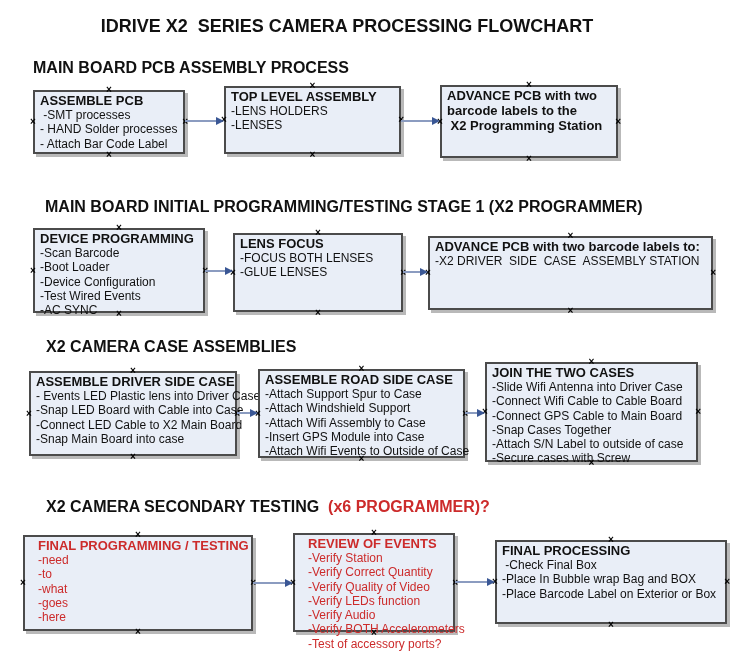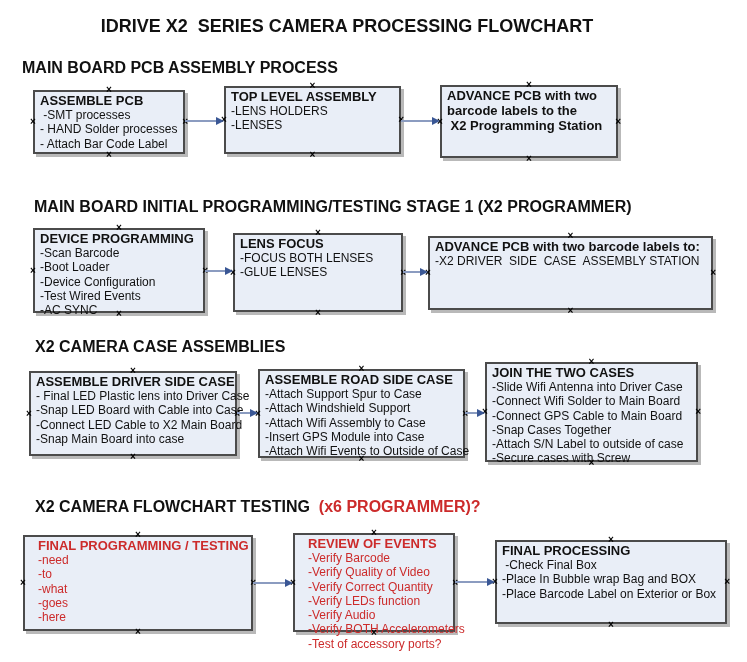--- a/index.html
+++ b/index.html
@@ -14,21 +14,21 @@
   body{
     width:747px;height:662px;position:relative;background:#ffffff;
     font-family:"Liberation Sans", sans-serif;overflow:hidden;color:var(--ink);
   }
   .page-title{
     position:absolute;top:16px;left:0;width:694px;text-align:center;
     font-size:18px;font-weight:bold;white-space:pre;color:var(--ink);
   }
   #canvas{position:absolute;left:0;top:0;width:747px;height:662px;}
   .flow-heading{
-    position:absolute;font-size:16px;font-weight:bold;white-space:pre;color:var(--ink);
+    position:absolute;font-size:16px;font-weight:bold;white-space:pre;color:var(--ink);margin-left:11px;
   }
   .flow-heading .suffix{color:var(--red);}
   .flow-box{
     position:absolute;box-sizing:border-box;
     background:var(--box-fill);
     border:2px solid var(--box-border);
     box-shadow:3px 3px 0 rgba(128,128,128,0.55);
     padding:1px 5px;
   }
   .flow-box.red .box-title,
@@ -113,21 +113,21 @@
       <div class="box-title">ADVANCE PCB with two barcode labels to:</div>
       <div class="box-item">-X2 DRIVER  SIDE  CASE  ASSEMBLY STATION</div>
       <span class="handle handle-top">×</span>
       <span class="handle handle-bottom">×</span>
       <span class="handle handle-left">×</span>
       <span class="handle handle-right">×</span>
     </div>
     <div class="flow-heading" style="left: 35px; top: 338px;"><span>X2 CAMERA CASE ASSEMBLIES</span></div>
     <div class="flow-box" style="left: 29px; top: 371px; width: 208px; height: 85px;">
       <div class="box-title">ASSEMBLE DRIVER SIDE CASE</div>
-      <div class="box-item">- Final LED Plastic lens into Driver Case</div>
+      <div class="box-item">- Events LED Plastic lens into Driver Case</div>
       <div class="box-item">-Snap LED Board with Cable into Case</div>
       <div class="box-item">-Connect LED Cable to X2 Main Board</div>
       <div class="box-item">-Snap Main Board into case</div>
       <span class="handle handle-top">×</span>
       <span class="handle handle-bottom">×</span>
       <span class="handle handle-left">×</span>
       <span class="handle handle-right">×</span>
     </div>
     <div class="flow-box" style="left: 258px; top: 369px; width: 207px; height: 89px;">
       <div class="box-title">ASSEMBLE ROAD SIDE CASE</div>
@@ -137,48 +137,48 @@
       <div class="box-item">-Insert GPS Module into Case</div>
       <div class="box-item">-Attach Wifi Events to Outside of Case</div>
       <span class="handle handle-top">×</span>
       <span class="handle handle-bottom">×</span>
       <span class="handle handle-left">×</span>
       <span class="handle handle-right">×</span>
     </div>
     <div class="flow-box" style="left: 485px; top: 362px; width: 213px; height: 100px;">
       <div class="box-title">JOIN THE TWO CASES</div>
       <div class="box-item">-Slide Wifi Antenna into Driver Case</div>
-      <div class="box-item">-Connect Wifi Solder to Main Board</div>
+      <div class="box-item">-Connect Wifi Cable to Cable Board</div>
       <div class="box-item">-Connect GPS Cable to Main Board</div>
       <div class="box-item">-Snap Cases Together</div>
       <div class="box-item">-Attach S/N Label to outside of case</div>
       <div class="box-item">-Secure cases with Screw</div>
       <span class="handle handle-top">×</span>
       <span class="handle handle-bottom">×</span>
       <span class="handle handle-left">×</span>
       <span class="handle handle-right">×</span>
     </div>
-    <div class="flow-heading" style="left: 35px; top: 498px;"><span>X2 CAMERA FLOWCHART TESTING  </span><span class="suffix">(x6 PROGRAMMER)?</span></div>
+    <div class="flow-heading" style="left: 35px; top: 498px;"><span>X2 CAMERA SECONDARY TESTING  </span><span class="suffix">(x6 PROGRAMMER)?</span></div>
     <div class="flow-box red" style="left: 23px; top: 535px; width: 230px; height: 96px;">
       <div class="box-title">FINAL PROGRAMMING / TESTING</div>
       <div class="box-item">-need</div>
       <div class="box-item">-to</div>
       <div class="box-item">-what</div>
       <div class="box-item">-goes</div>
       <div class="box-item">-here</div>
       <span class="handle handle-top">×</span>
       <span class="handle handle-bottom">×</span>
       <span class="handle handle-left">×</span>
       <span class="handle handle-right">×</span>
     </div>
     <div class="flow-box red" style="left: 293px; top: 533px; width: 162px; height: 99px;">
       <div class="box-title">REVIEW OF EVENTS</div>
-      <div class="box-item">-Verify Barcode</div>
+      <div class="box-item">-Verify Station</div>
+      <div class="box-item">-Verify Correct Quantity</div>
       <div class="box-item">-Verify Quality of Video</div>
-      <div class="box-item">-Verify Correct Quantity</div>
       <div class="box-item">-Verify LEDs function</div>
       <div class="box-item">-Verify Audio</div>
       <div class="box-item">-Verify BOTH Accelerometers</div>
       <div class="box-item">-Test of accessory ports?</div>
       <span class="handle handle-top">×</span>
       <span class="handle handle-bottom">×</span>
       <span class="handle handle-left">×</span>
       <span class="handle handle-right">×</span>
     </div>
     <div class="flow-box" style="left: 495px; top: 540px; width: 232px; height: 84px;">

